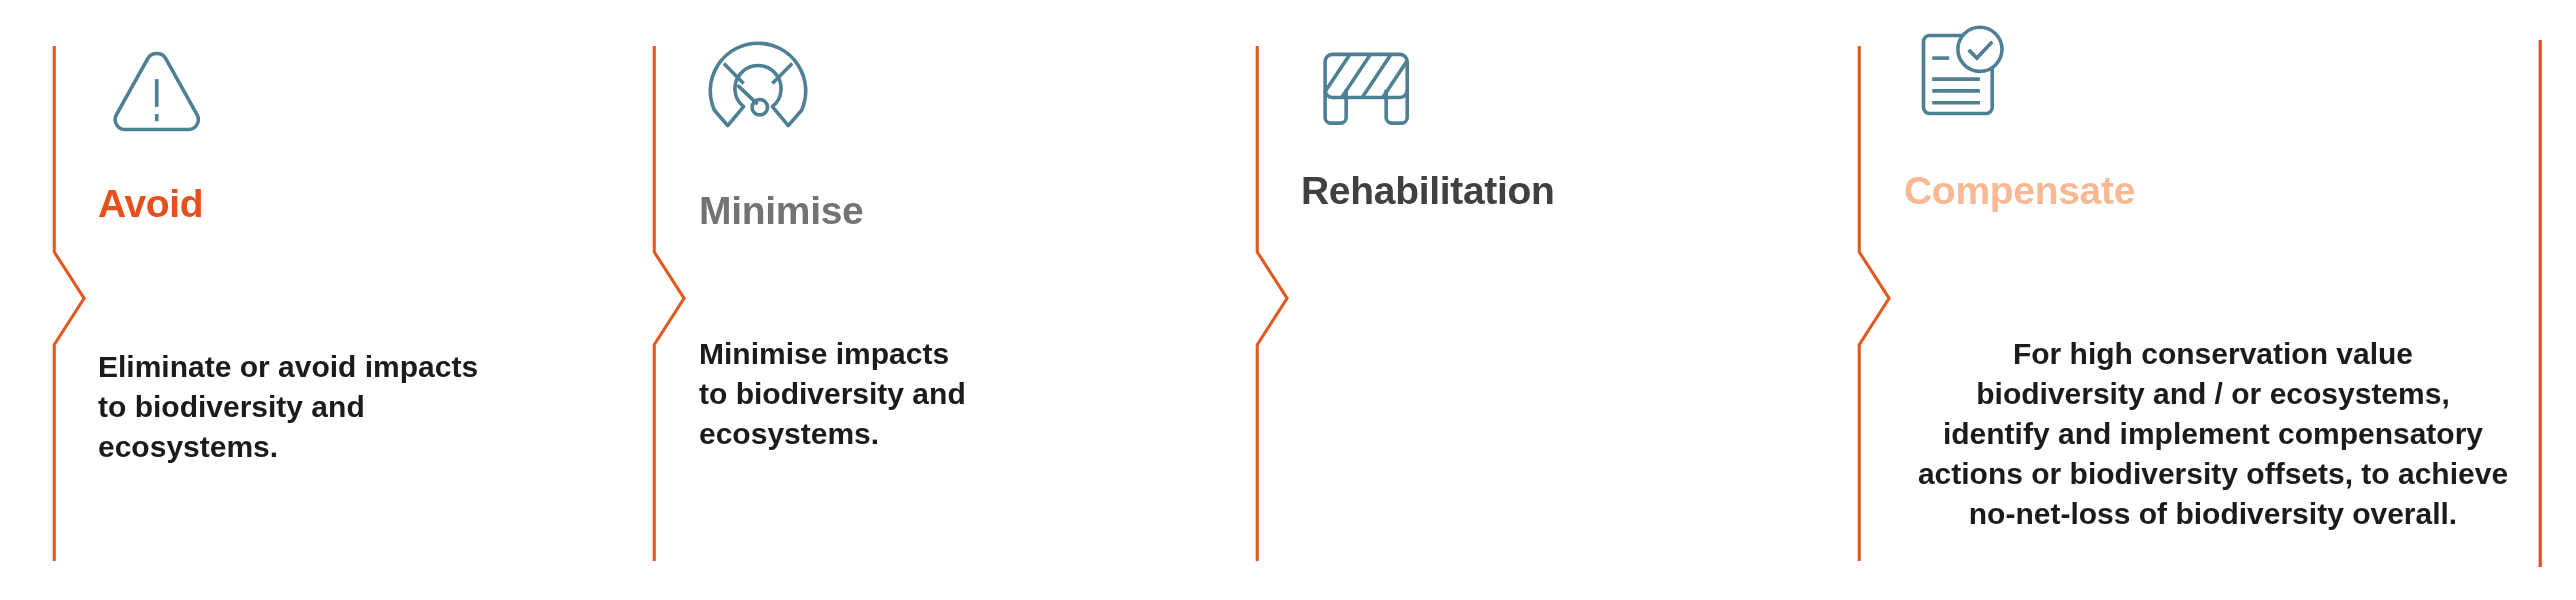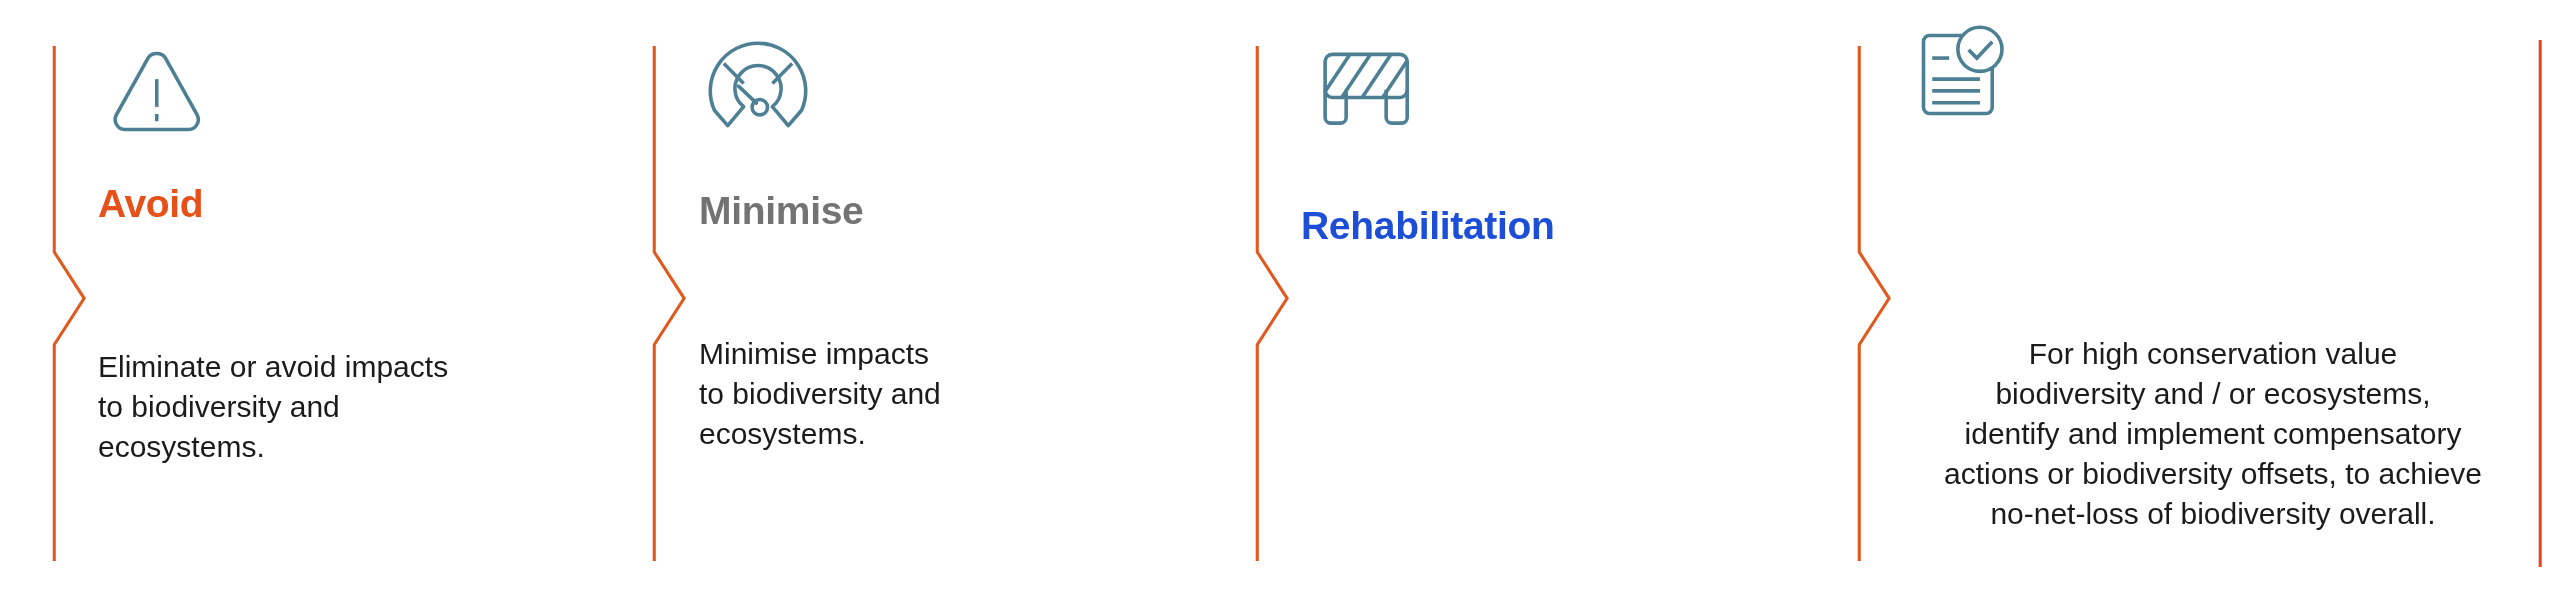--- a/index.html
+++ b/index.html
@@ -59,21 +59,21 @@
     line-height: 1.1;
   }
 
   .col-body {
     position: absolute;
     top: 334px;
     left: 0;
     font-size: 30px;
     line-height: 40px;
     color: #1b1b1b;
-    font-weight: 400;
+    font-weight: 700;
     white-space: pre-line;
   }
 </style>
 </head>
 <body>
 
 <div id="mitigation-hierarchy">
 
   <div class="divider" style="left:53px;">
     <svg width="88" height="515" viewBox="0 0 170 1000" fill="none">
@@ -164,21 +164,21 @@
 
         <g clip-path="url(#barrier-clip)" stroke="#4d7f95" stroke-width="7">
           <line x1="28" y1="152" x2="100" y2="44"></line>
           <line x1="68" y1="152" x2="140" y2="44"></line>
           <line x1="108" y1="152" x2="180" y2="44"></line>
           <line x1="148" y1="152" x2="220" y2="44"></line>
         </g>
       </svg>
     </div>
 
-    <div class="col-heading" style="color:#1d4ed8;margin-top:35px;">Rehabilitation</div>
+    <div class="col-heading" style="color:#404040;">Rehabilitation</div>
 
   </div>
 
   <div class="column" style="left:1904px; width:618px;">
 
     <div class="col-icon" style="top:15.5px;">
       <svg width="118" height="118" viewBox="0 0 230 230" fill="none">
 
         <path d="M38 50 a12 12 0 0 1 12 -12 h110 a12 12 0 0 1 12 12 v128 a12 12 0 0 1 -12 12 h-110 a12 12 0 0 1 -12 -12 Z" stroke="#4d7f95" stroke-width="7" fill="#ffffff"></path>
 
@@ -186,20 +186,21 @@
 
         <line x1="55" y1="123" x2="148" y2="123" stroke="#4d7f95" stroke-width="7"></line>
         <line x1="55" y1="146" x2="148" y2="146" stroke="#4d7f95" stroke-width="7"></line>
         <line x1="55" y1="169" x2="148" y2="169" stroke="#4d7f95" stroke-width="7"></line>
 
         <circle cx="148" cy="65" r="43" stroke="#4d7f95" stroke-width="7" fill="#ffffff"></circle>
         <path d="M126 66 L142 82 L172 50" stroke="#4d7f95" stroke-width="7" fill="none" stroke-linecap="butt" stroke-linejoin="miter"></path>
       </svg>
     </div>
 
+    <div class="col-heading" style="color:#f7b894;">Compensate</div>
 
     <div class="col-body" style="width:618px;text-align:center;">For high conservation value
 biodiversity and / or ecosystems,
 identify and implement compensatory
 actions or biodiversity offsets, to achieve
 no-net-loss of biodiversity overall.</div>
   </div>
 
 </div>
 

